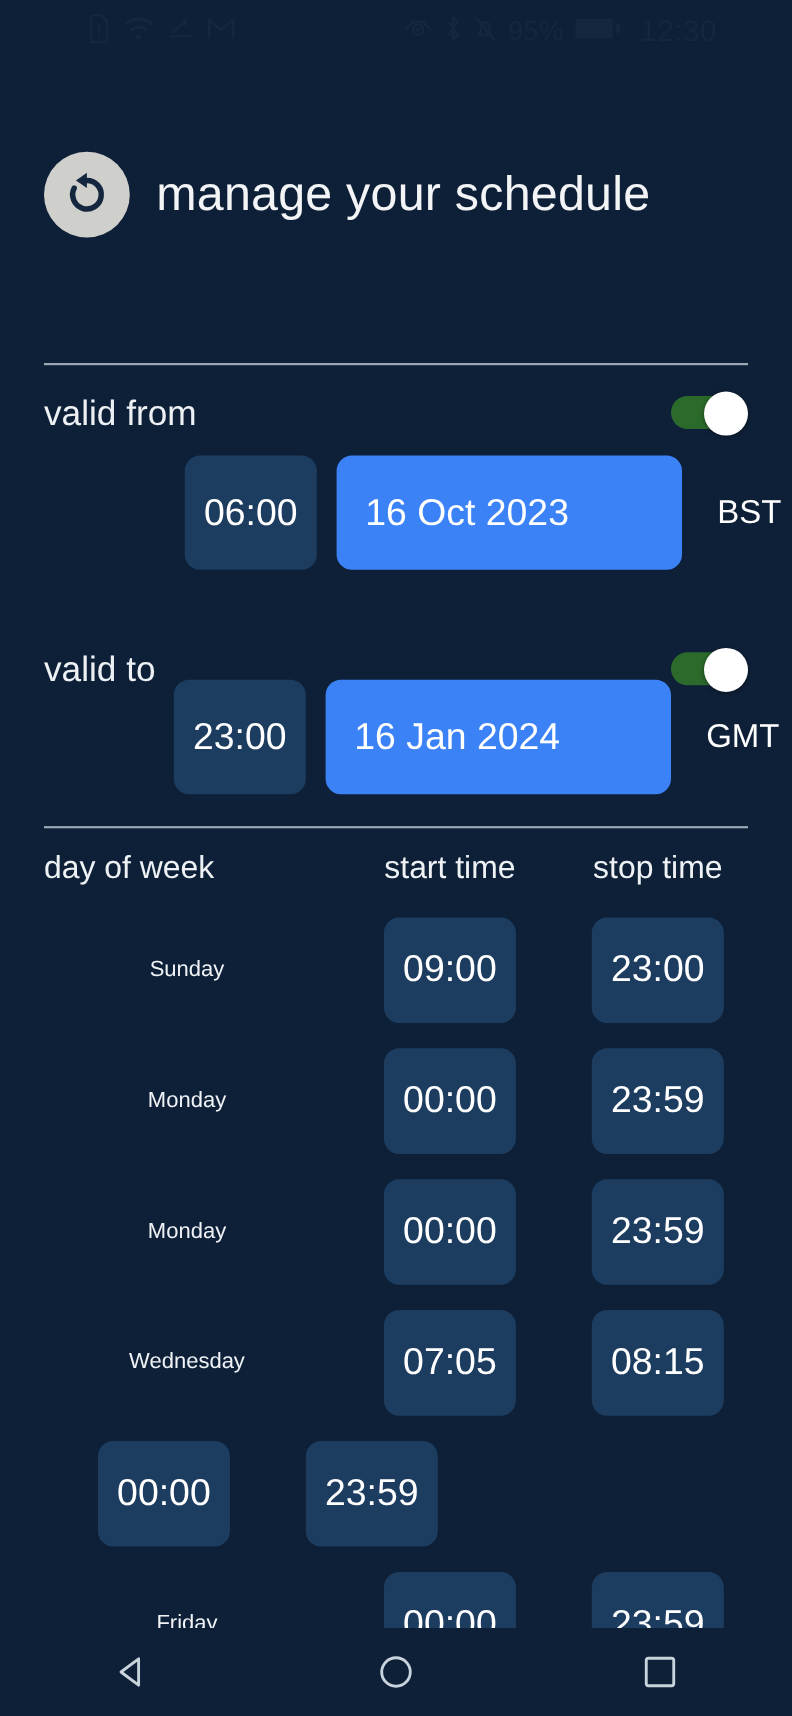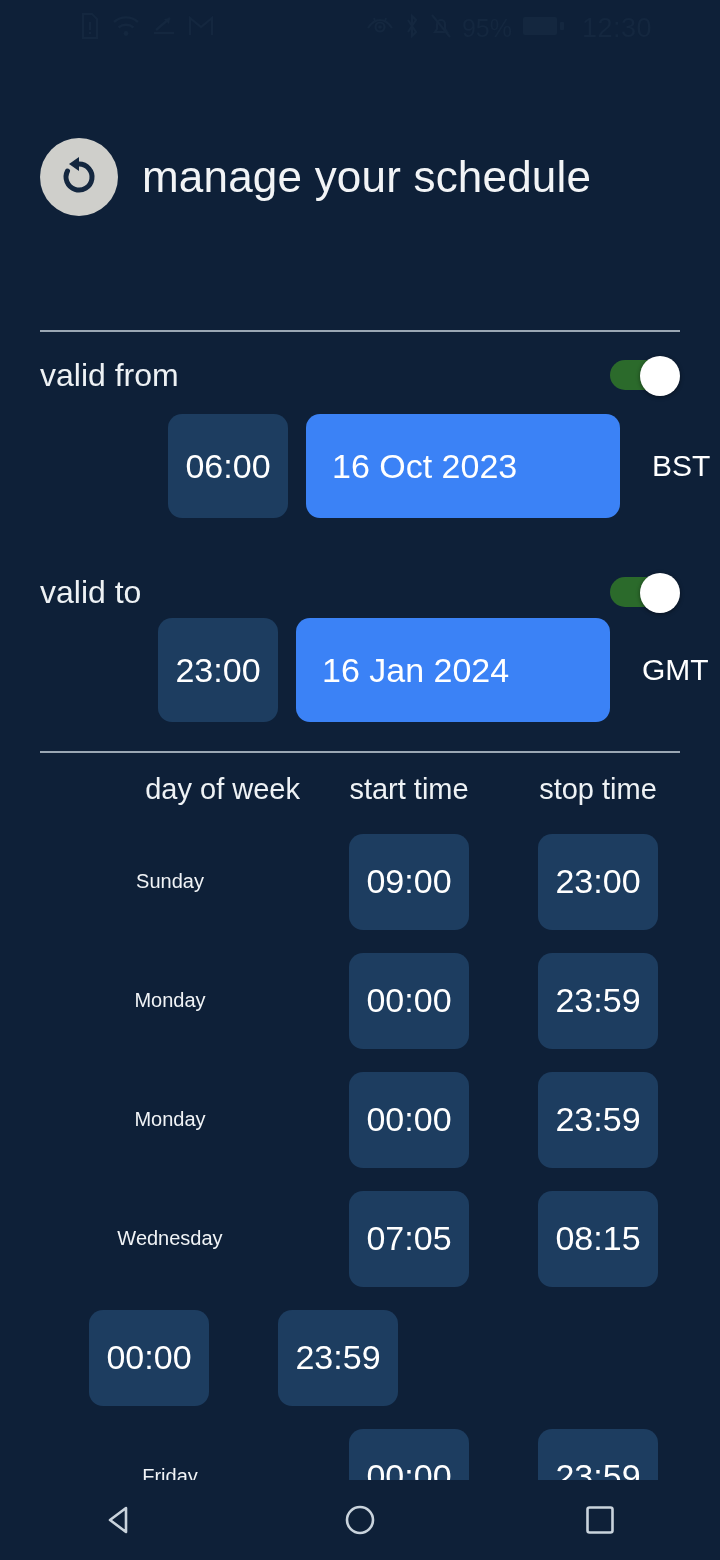--- a/index.html
+++ b/index.html
@@ -55,21 +55,21 @@
   }
   .divider.d1 { top:330px; }
   .divider.d2 { top:751px; }
 
   
   .valid-label-row {
     position:absolute; left:40px; width:640px;
     display:flex; align-items:center; justify-content:space-between;
   }
   .valid-label-row.r1 { top:356px; }
-  .valid-label-row.r2 { top:573px; }
+  .valid-label-row.r2 { top:589px; }
   .valid-label { font-size:32px; color:#edf1f4; }
 
   .toggle {
     position:relative; width:70px; height:38px;
   }
   .toggle .track {
     position:absolute; left:0; top:4px;
     width:62px; height:30px; border-radius:15px;
     background:#2b6a2b;
   }
@@ -95,21 +95,21 @@
   .chip-time-top { width:120px; height:104px; font-size:34px; }
   .chip-date-top { width:314px; height:104px; font-size:34px; justify-content:flex-start; padding-left:26px; background:#3b82f6; }
   .tz { font-size:30px; color:#ffffff; margin-left:14px; }
 
   
   .table-head {
     position:absolute; top:773px; left:40px; width:640px;
     display:flex; align-items:center;
   }
   .th { font-size:29px; color:#eef2f5; }
-  .th.day   { width:260px; text-align:right; }
+  .th.day   { width:260px; text-align:left; }
   .th.start { width:218px; text-align:center; }
   .th.stop  { width:160px; text-align:center; }
 
   .rows {
     position:absolute; top:822px; left:40px; width:640px;
   }
   .row {
     height:119px;
     display:flex; align-items:center;
   }

